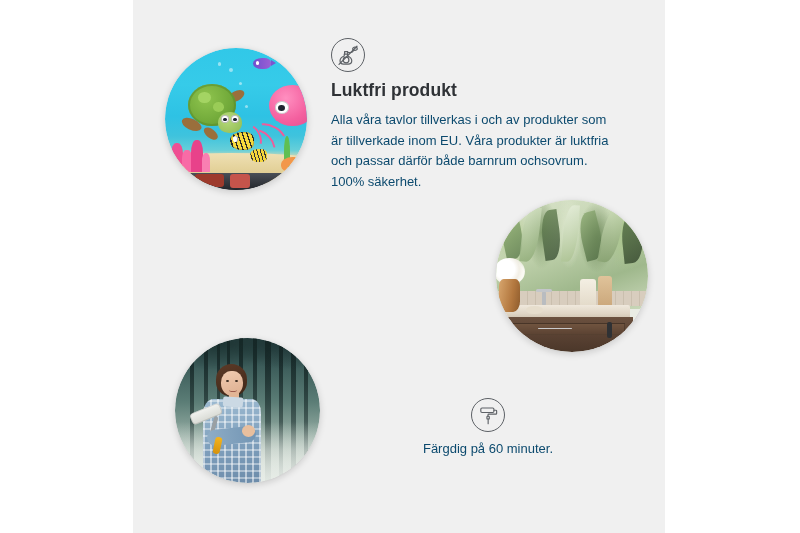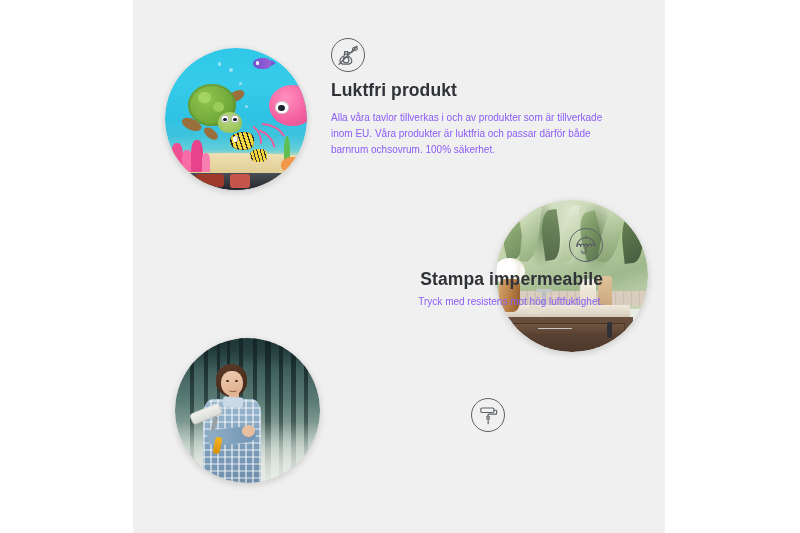--- a/index.html
+++ b/index.html
@@ -377,23 +377,23 @@
   .ficon svg { display:block; }
 
   .ftitle {
     font-size: 17.5px;
     font-weight: bold;
     color: #2f3236;
     letter-spacing: .1px;
     white-space: nowrap;
   }
   .fbody {
-    font-size: 10px;
+    font-size: 13px;
     line-height: 1.58;
-    color: #8b5cf6;
+    color: #0c4a6e;
   }
 
   
   #feature-odor { left: 198px; top: 38px; width: 300px; }
   #feature-odor .ficon { margin-bottom: 8px; }
   #feature-odor .ftitle { margin-bottom: 9px; }
   #feature-odor .fbody { width: 286px; }
 
   
   #feature-water { left: 80px; top: 228px; width: 390px; text-align: right; }
@@ -516,42 +516,27 @@
           <path d="M14.8 9.3c1.6 0 2.9-1 2.9-2.4"></path>
           <ellipse cx="19.6" cy="5.2" rx="2.5" ry="1.7"></ellipse>
           <circle cx="9.9" cy="17.4" r="3.1"></circle>
           <line x1="2.2" y1="22.2" x2="21.8" y2="2.4" stroke-width="1.4"></line>
         </svg>
       </div>
       <div class="ftitle">Luktfri produkt</div>
       <div class="fbody">Alla våra tavlor tillverkas i och av produkter som är tillverkade inom EU. Våra produkter är luktfria och passar därför både barnrum ochsovrum. 100% säkerhet.</div>
     </div>
 
-    <div class="feature" id="feature-water">
-      <div class="ficon">
-        <svg width="22" height="22" viewBox="0 0 24 24" fill="none" stroke="#5d6166" stroke-width="1.3" stroke-linecap="round" stroke-linejoin="round">
-          <path d="M2.1 13.4C2.1 8.2 6.5 4 12 4s9.9 4.2 9.9 9.4"></path>
-          <path d="M2.1 13.4c0-1.3.9-2.3 2-2.3s2 1 2 2.3"></path>
-          <path d="M6.1 13.4c0-1.3.9-2.3 2-2.3s2 1 2 2.3"></path>
-          <path d="M10.1 13.4c0-1.3.9-2.3 1.9-2.3s2 1 2 2.3"></path>
-          <path d="M14 13.4c0-1.3.9-2.3 2-2.3s2 1 2 2.3"></path>
-          <path d="M18 13.4c0-1.3.9-2.3 2-2.3s1.9 1 1.9 2.3"></path>
-          <line x1="12" y1="4" x2="12" y2="2.2"></line>
-          <path d="M12 13.4v5.3c0 1.3-1 2.3-2.3 2.3s-2.3-1-2.3-2.3"></path>
-        </svg>
-      </div>
-      <div class="ftitle">Stampa impermeabile</div>
-      <div class="fbody">Tryck med resistens mot hög luftfuktighet.</div>
-    </div>
 
     <div class="feature" id="feature-mount">
       <div class="ficon">
         <svg width="21" height="21" viewBox="0 0 24 24" fill="none" stroke="#5d6166" stroke-width="1.3" stroke-linecap="round" stroke-linejoin="round">
           <rect x="3.2" y="3.4" width="15" height="5.2" rx="1.4"></rect>
           <path d="M18.2 6h2.2a.9.9 0 0 1 .9.9v2.7a.9.9 0 0 1-.9.9h-8.1a.9.9 0 0 0-.9.9v1.5"></path>
           <rect x="10.2" y="12.9" width="2.7" height="3.1" rx=".7"></rect>
           <line x1="11.6" y1="16" x2="11.6" y2="21.4"></line>
         </svg>
       </div>
+      <div class="fbody">Färgdig på 60 minuter.</div>
     </div>
 
   </div>
 </div>
 
 </body></html>

